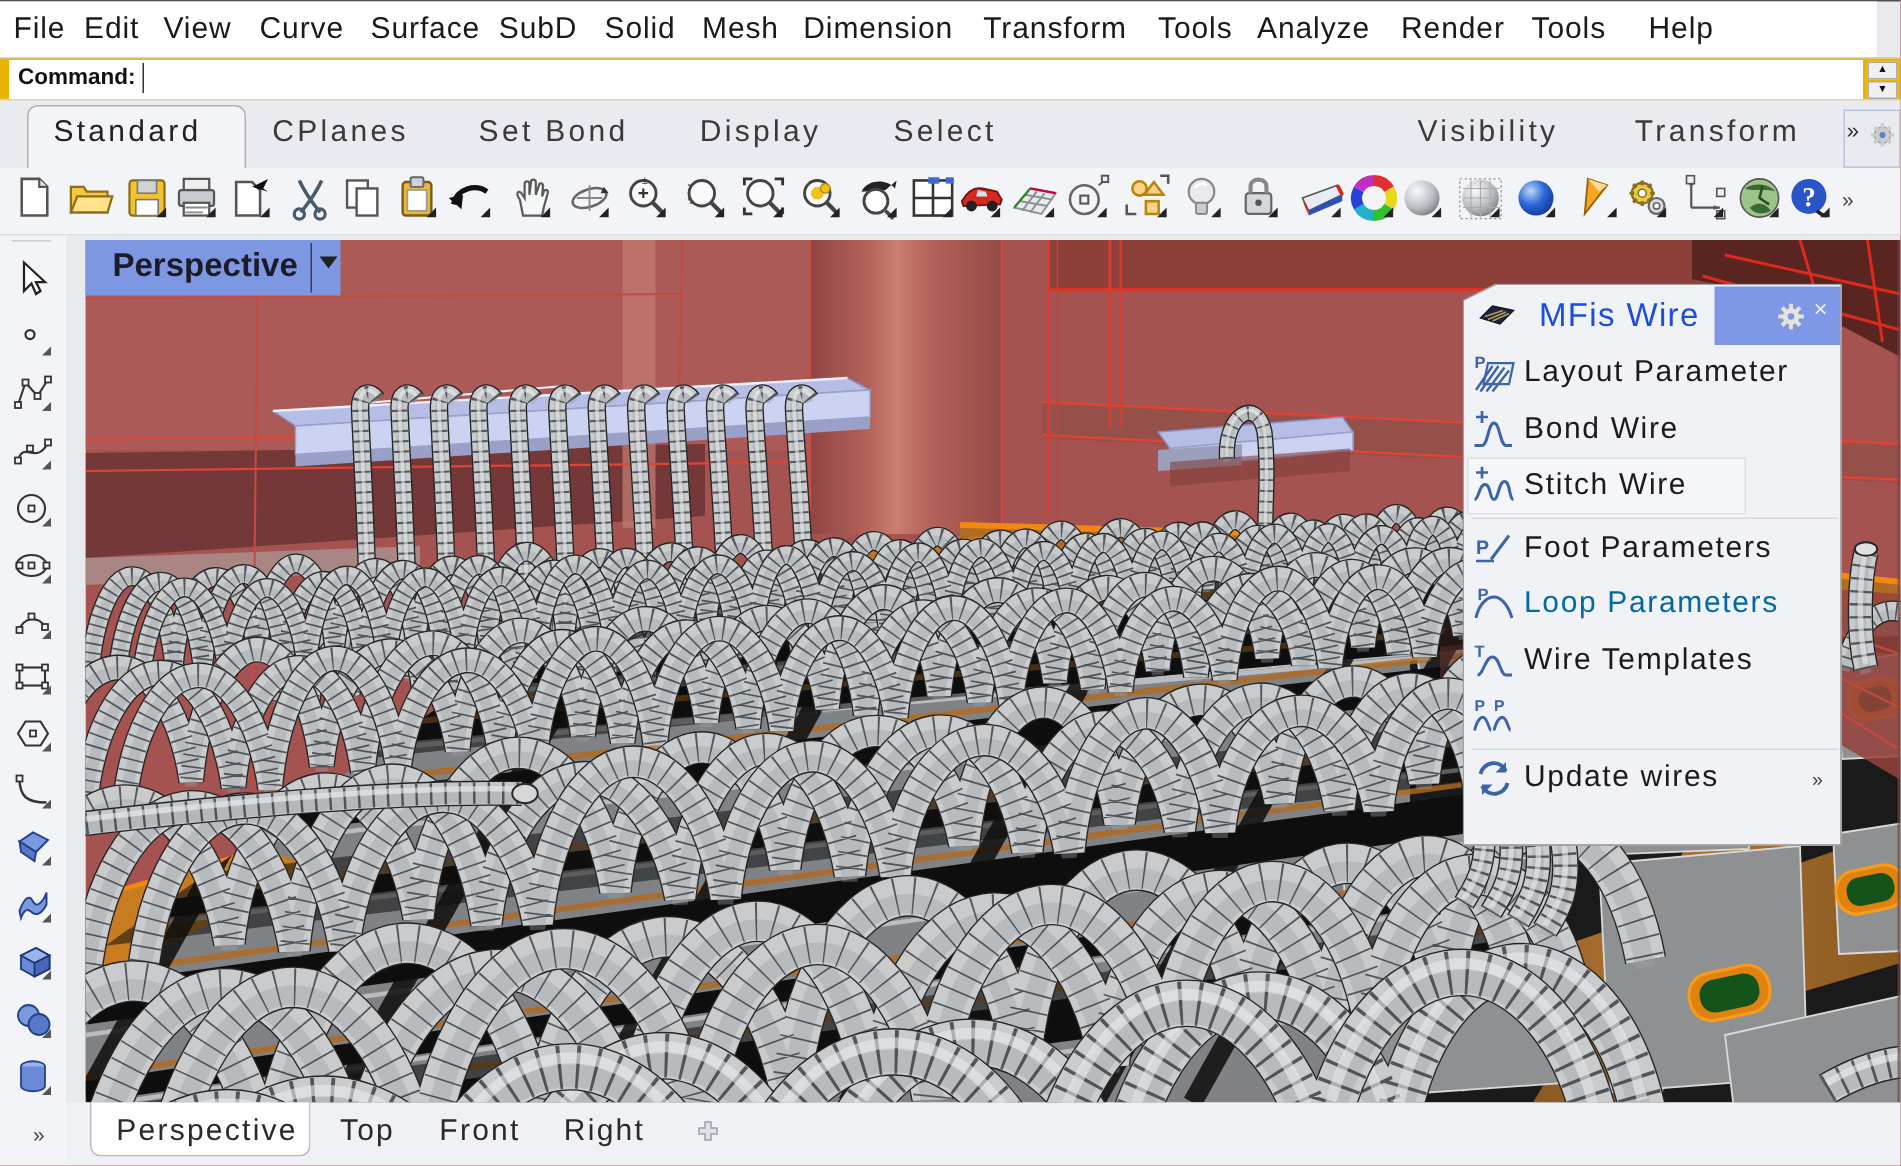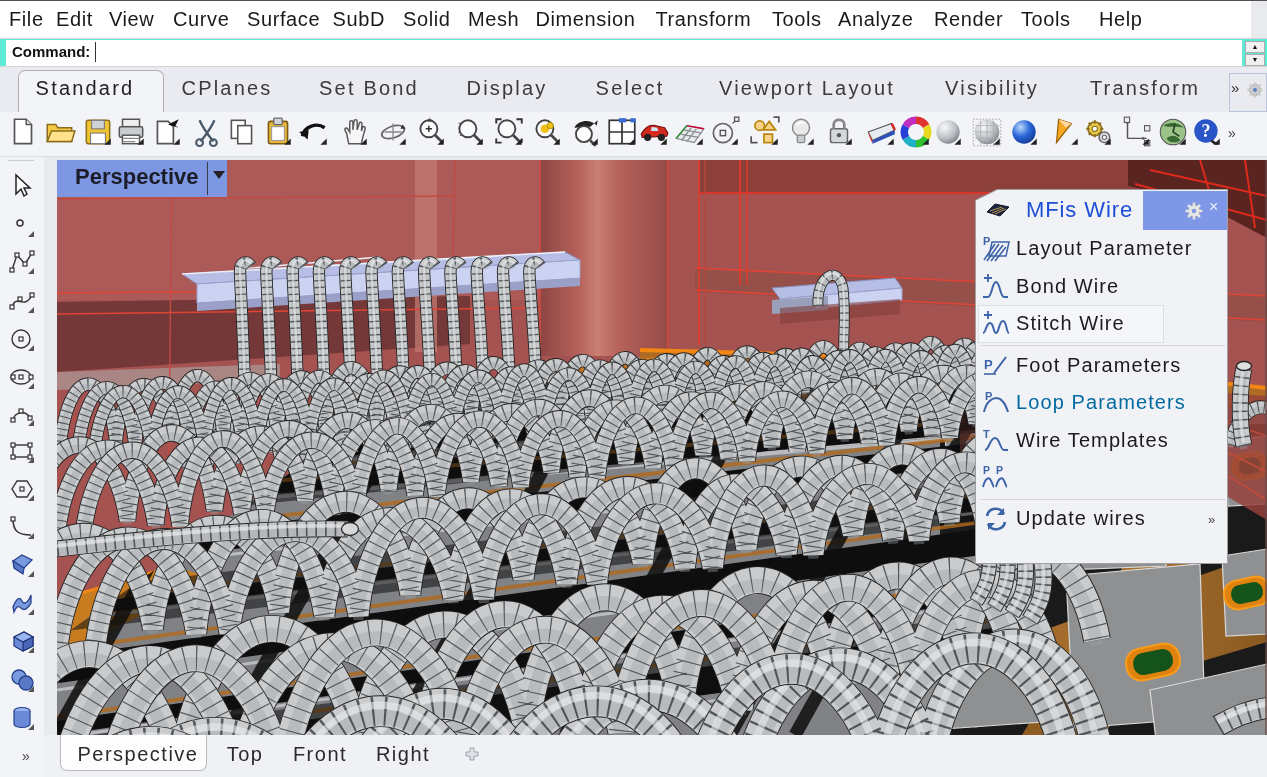--- a/index.html
+++ b/index.html
@@ -19,34 +19,33 @@
     <span style="position:absolute;left:468px">Mesh</span>
     <span style="position:absolute;left:535.5px">Dimension</span>
     <span style="position:absolute;left:655.5px">Transform</span>
     <span style="position:absolute;left:772px">Tools</span>
     <span style="position:absolute;left:838px">Analyze</span>
     <span style="position:absolute;left:934px">Render</span>
     <span style="position:absolute;left:1021px">Tools</span>
     <span style="position:absolute;left:1099px">Help</span>
   </div>
 
-<div style="position:absolute;left:0;top:38px;width:1267px;height:29px;background:#5eead4;border-top:1px solid #d4d4d4;border-bottom:1px solid #d4d4d4">
+<div style="position:absolute;left:0;top:38px;width:1267px;height:29px;background:#eab308;border-top:1px solid #d4d4d4;border-bottom:1px solid #d4d4d4">
  <div style="position:absolute;left:6px;top:1px;width:1236px;height:26px;background:#fff"></div>
  <div style="position:absolute;left:12px;top:4px;font-size:15px;font-weight:bold;color:#111">Command:</div>
  <div style="position:absolute;left:95px;top:3px;width:1px;height:20px;background:#333"></div>
  <div style="position:absolute;right:2px;top:2px;width:20px;height:12px;background:#f0f0f0;border:1px solid #aaa;text-align:center;line-height:10px;font-size:7px;color:#111">▲</div>
  <div style="position:absolute;right:2px;top:15px;width:20px;height:12px;background:#f0f0f0;border:1px solid #aaa;text-align:center;line-height:10px;font-size:7px;color:#111">▼</div>
 </div>
 
 <div style="position:absolute;left:0;top:67px;width:1267px;height:45px;background:#e9ebf1;font-size:20px;letter-spacing:2.2px;color:#3a3a3a">
  <span style="position:absolute;left:227px;top:10px;transform:translateX(-50%)">CPlanes</span>
     <span style="position:absolute;left:369px;top:10px;transform:translateX(-50%)">Set Bond</span>
     <span style="position:absolute;left:507px;top:10px;transform:translateX(-50%)">Display</span>
     <span style="position:absolute;left:630px;top:10px;transform:translateX(-50%)">Select</span>
-    <span style="position:absolute;left:807px;top:10px;transform:translateX(-50%)">Viewport Layout</span>
     <span style="position:absolute;left:992px;top:10px;transform:translateX(-50%)">Visibility</span>
     <span style="position:absolute;left:1145px;top:10px;transform:translateX(-50%)">Transform</span>
  <div style="position:absolute;left:18px;top:3px;width:146px;height:42px;background:#f3f4f8;border:1px solid #b0b0b0;border-bottom:none;border-radius:7px 7px 0 0"></div>
  <div style="position:absolute;left:85px;top:10px;transform:translateX(-50%);color:#222">Standard</div>
  <div style="position:absolute;left:1229px;top:6px;width:38px;height:39px;border:1px solid #b8c4dc"></div>
  <div style="position:absolute;left:1231px;top:12px;font-size:15px;color:#333">»</div>
  <svg style="position:absolute;left:1246px;top:14px" width="18" height="18" viewBox="0 0 20 20">
       <circle cx="10" cy="10" r="6" fill="#ccc" stroke="#999" stroke-width="1"></circle>
       <g stroke="#ccc" stroke-width="2.6">
         <path d="M 10 1.5 L 10 5 M 10 15 L 10 18.5 M 1.5 10 L 5 10 M 15 10 L 18.5 10 M 4 4 L 6.5 6.5 M 13.5 13.5 L 16 16 M 4 16 L 6.5 13.5 M 13.5 6.5 L 16 4"></path>

